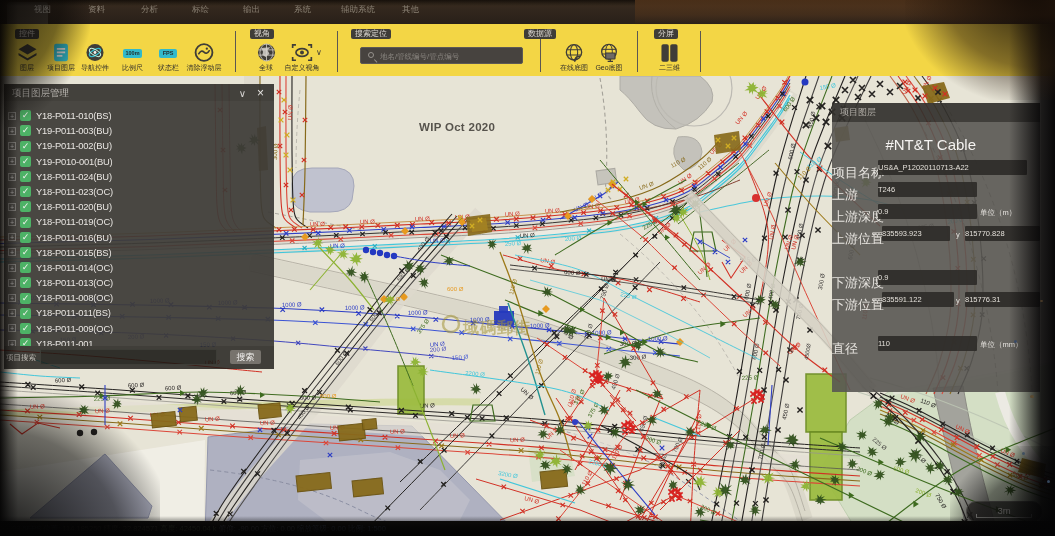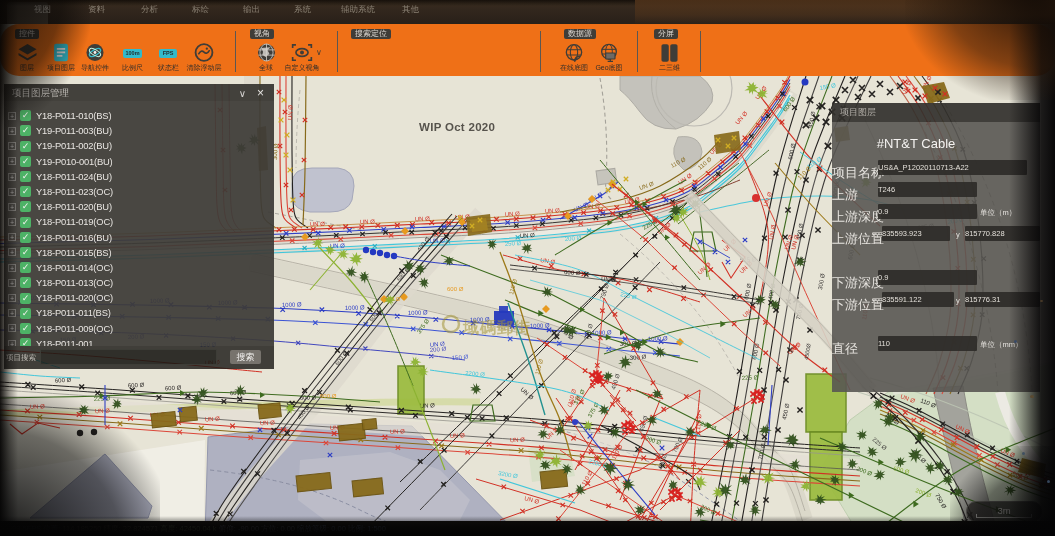--- a/index.html
+++ b/index.html
@@ -6,21 +6,21 @@
 #stage { position:relative; width:1055px; height:536px; overflow:hidden; background:#f1efe3; }
 
 
 #tabbar { position:absolute; left:0; top:0; width:1055px; height:24px;
   background:linear-gradient(180deg,#382b1e 0%,#2e241c 45%,#241e18 100%); z-index:30; }
 .tab { position:absolute; top:4px; font-size:8.5px; color:#8b8377;margin-left:20px; }
 .tabbg { position:absolute; left:7px; top:2px; width:41px; height:22px;
   background:#4a443d; border-radius:3px 3px 0 0; }
 .tab.active { color:#ddd8d0; }
 #ribbon { position:absolute; left:0; top:24px; width:1055px; height:52px;
-  background:#f97316; z-index:29;border-radius:19px; }
+  background:#fde047; z-index:29; }
 .chip { position:absolute; top:5px; height:10px; line-height:10px; padding:0 4px;
   background:#3d3c39; color:#e4e2de; font-size:8px; border-radius:2px; }
 .icw { position:absolute; }
 .cap { position:absolute; top:39px; font-size:7px; color:#2e2d2b; text-align:center;
   white-space:nowrap; }
 .vsep { position:absolute; top:7px; width:1px; height:41px; background:#5a5855; }
 .search { position:absolute; left:360px; top:23px; width:163px; height:17px;
   background:#454341; border:1px solid #5d5b58; border-radius:2px; }
 .search .mag { position:absolute; left:7px; top:4px; width:6px; height:6px;
   border:1px solid #9a9894; border-radius:50%; }
@@ -54,22 +54,22 @@
   background:#787672; color:#fff; font-size:9px; text-align:center; line-height:15px;
   border-radius:2px; }
 
 
 #rpanel { position:absolute; left:832px; top:103px; width:208px; height:289px; z-index:20; }
 #rpanel .tbar { position:absolute; left:0; top:0; width:100%; height:19px;
   background:rgba(47,47,45,0.92); color:#b5b3af; font-size:9px; line-height:19px;
   padding-left:8px; }
 #rpanel .body { position:absolute; left:0; top:19px; width:100%; height:270px;
   background:rgba(88,88,85,0.9); }
-#rpanel .hdr { position:absolute; top:33px; left:24px; width:120px; text-align:center;
-  font-size:13px; color:#fff; }
+#rpanel .hdr { position:absolute; top:33px; left:24px; width:120px; text-align:right;
+  font-size:15px; color:#fff; }
 .rrow { position:absolute; left:0; width:100%; height:15px; }
 .rrow .rlab { position:absolute; left:0; top:3.5px; width:38px; 
   font-size:13px; color:#f0efec; white-space:nowrap; }
 .rbox { position:absolute; top:0; height:15px; background:rgba(42,42,40,0.92);
   color:#eceae6; font-size:7.5px; line-height:15px; padding-left:0; border-radius:1px;
   white-space:nowrap; overflow:hidden; }
 .runit { position:absolute; left:148px; top:3.5px; font-size:7.5px; color:#f0efec; }
 .pxy { position:absolute; top:3.5px; font-size:7.5px; color:#f0efec; }
 
 
@@ -726,22 +726,26 @@
           <g stroke="#3d3c39" stroke-width="3" fill="none">
             <path d="M9 3 H3 V9 M31 3 H37 V9 M9 31 H3 V25 M31 31 H37 V25"></path>
           </g>
           <ellipse cx="20" cy="17" rx="11" ry="7" fill="none" stroke="#3d3c39" stroke-width="3"></ellipse>
           <circle cx="20" cy="17" r="3.6" fill="#3d3c39"></circle>
         </svg></div>
       <div class="cap" style="left:282px;width:40px">自定义视角</div>
       <div style="position:absolute;left:316px;top:24px;color:#3d3c39;font-size:8px">∨</div>
       <div class="vsep" style="left:337px"></div>
       <div class="chip" style="left:351px">搜索定位</div>
+      <div class="search">
+        <span class="mag"></span>
+        <span class="ph">地名/管线编号/管点编号</span>
+      </div>
       <div class="vsep" style="left:540px"></div>
-      <div class="chip" style="left:564px">数据源</div>
+      <div class="chip" style="left:524px">数据源</div>
       <div class="icw" style="left:564px;top:19px"><svg width="20" height="20" viewBox="0 0 30 28">
           <circle cx="15" cy="13" r="11.5" fill="none" stroke="#3d3c39" stroke-width="2"></circle>
           <ellipse cx="15" cy="13" rx="5.5" ry="11.5" fill="none" stroke="#3d3c39" stroke-width="1.6"></ellipse>
           <path d="M4 9 H26 M4 17 H26" stroke="#3d3c39" stroke-width="1.6"></path>
           <path d="M16 27 Q16 19 24 19 M16 27 Q16 23 20 23" fill="none" stroke="#3d3c39" stroke-width="2.2"></path>
         </svg></div>
       <div class="cap" style="left:554px;width:40px">在线底图</div>
       <div class="icw" style="left:599px;top:19px"><svg width="20" height="20" viewBox="0 0 30 28">
           <circle cx="15" cy="12" r="11" fill="none" stroke="#3d3c39" stroke-width="2"></circle>
           <ellipse cx="15" cy="12" rx="5" ry="11" fill="none" stroke="#3d3c39" stroke-width="1.5"></ellipse>
@@ -767,21 +771,21 @@
         <div class="lrow"><span class="exp">+</span><span class="cb">✓</span><span class="lt">Y19-P011-002(BU)</span></div>
         <div class="lrow"><span class="exp">+</span><span class="cb">✓</span><span class="lt">Y19-P010-001(BU)</span></div>
         <div class="lrow"><span class="exp">+</span><span class="cb">✓</span><span class="lt">Y18-P011-024(BU)</span></div>
         <div class="lrow"><span class="exp">+</span><span class="cb">✓</span><span class="lt">Y18-P011-023(OC)</span></div>
         <div class="lrow"><span class="exp">+</span><span class="cb">✓</span><span class="lt">Y18-P011-020(BU)</span></div>
         <div class="lrow"><span class="exp">+</span><span class="cb">✓</span><span class="lt">Y18-P011-019(OC)</span></div>
         <div class="lrow"><span class="exp">+</span><span class="cb">✓</span><span class="lt">Y18-P011-016(BU)</span></div>
         <div class="lrow"><span class="exp">+</span><span class="cb">✓</span><span class="lt">Y18-P011-015(BS)</span></div>
         <div class="lrow"><span class="exp">+</span><span class="cb">✓</span><span class="lt">Y18-P011-014(OC)</span></div>
         <div class="lrow"><span class="exp">+</span><span class="cb">✓</span><span class="lt">Y18-P011-013(OC)</span></div>
-        <div class="lrow"><span class="exp">+</span><span class="cb">✓</span><span class="lt">Y18-P011-020(OC)</span></div>
+        <div class="lrow"><span class="exp">+</span><span class="cb">✓</span><span class="lt">Y18-P011-008(OC)</span></div>
         <div class="lrow"><span class="exp">+</span><span class="cb">✓</span><span class="lt">Y18-P011-011(BS)</span></div>
         <div class="lrow"><span class="exp">+</span><span class="cb">✓</span><span class="lt">Y18-P011-009(OC)</span></div>
         <div class="lrow"><span class="exp">+</span><span class="cb">✓</span><span class="lt">Y18-P011-001</span></div>
       </div>
     <div class="sbar">
         <span class="slab">项目搜索</span>
         <span class="sin"></span>
         <span class="sbtn">搜索</span>
       </div>
   </div>

